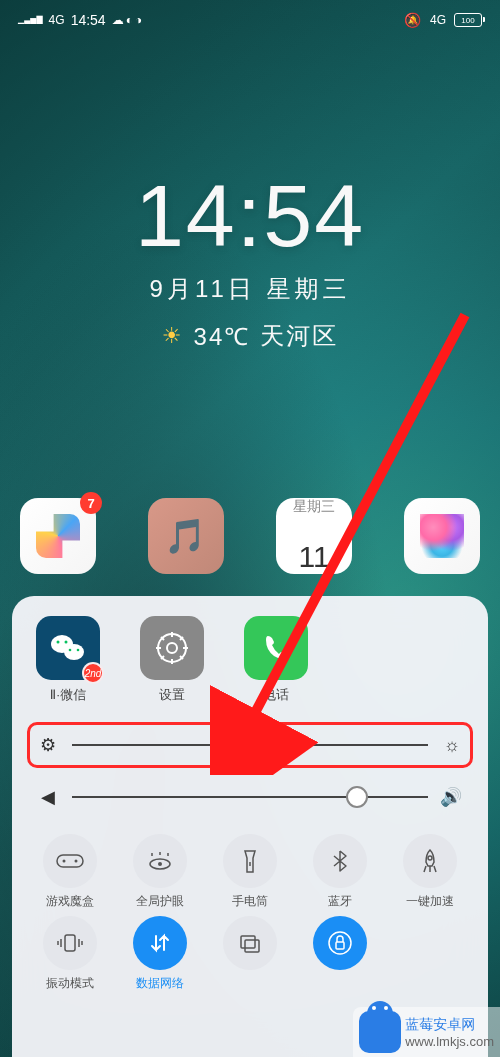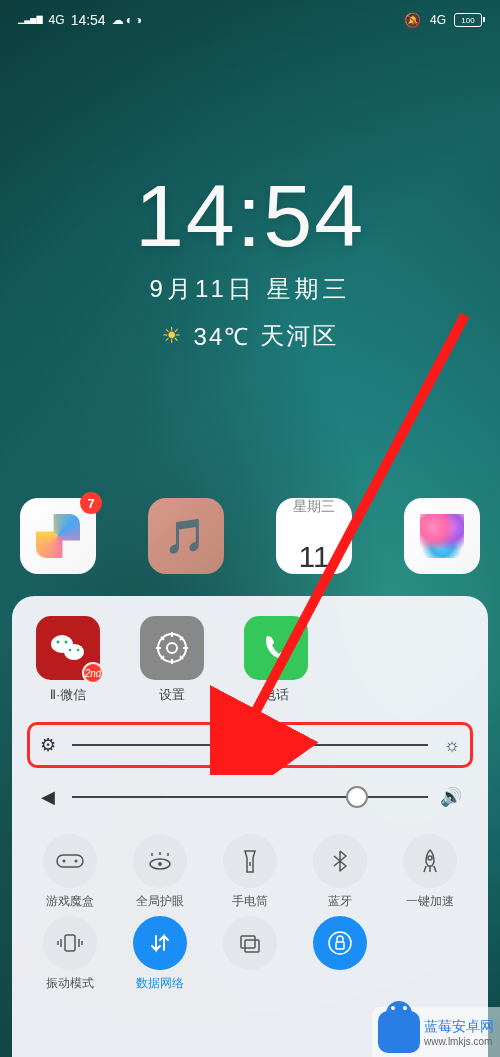--- a/index.html
+++ b/index.html
@@ -166,21 +166,21 @@
       width: 64px; height: 64px;
       border-radius: 15px;
       display: flex;
       align-items: center;
       justify-content: center;
       font-size: 30px;
       color: #fff;
       position: relative;
       margin-bottom: 6px;
     }
-    .papp-icon.wechat { background: #b91c1c; }
+    .papp-icon.wechat { background: #0c4a6e; }
     .papp-icon.wechat .sub-badge {
       position: absolute; bottom: -4px; right: -4px;
       background: #ff3b30; color: #fff; font-size: 10px;
       width: 22px; height: 22px; border-radius: 50%;
       display: flex; align-items: center; justify-content: center;
       border: 2px solid rgba(245,245,250,0.95);
       font-style: italic;
     }
     .papp-icon.settings { background: #888; }
     .papp-icon.phone { background: #34c759; }
@@ -495,15 +495,15 @@
 
 <div class="watermark">
   <div class="droid">
     <div class="droid-eyes">
         <span></span>
         <span></span>
       </div>
   </div>
   <div>
     <div class="wtxt">蓝莓安卓网</div>
-    <div class="wtxt" style="font-size:10px;color:#666">www.lmkjs.com</div>
+    <div class="wtxt" style="font-size:13px;color:#666">www.lmkjs.com</div>
   </div>
 </div>
 
 </body></html>

